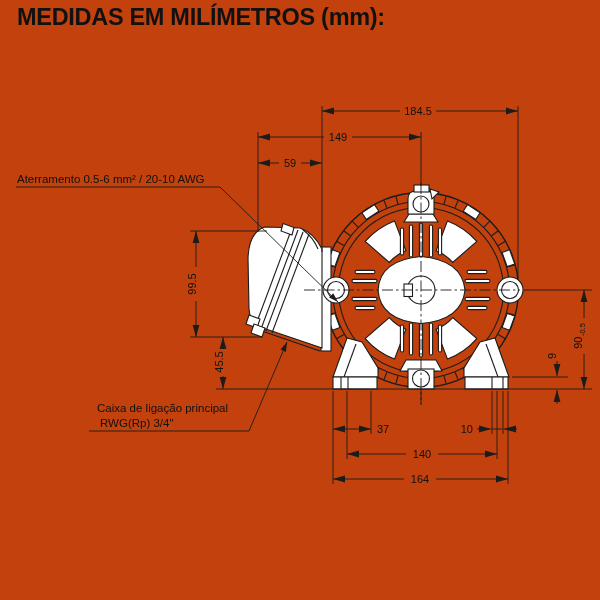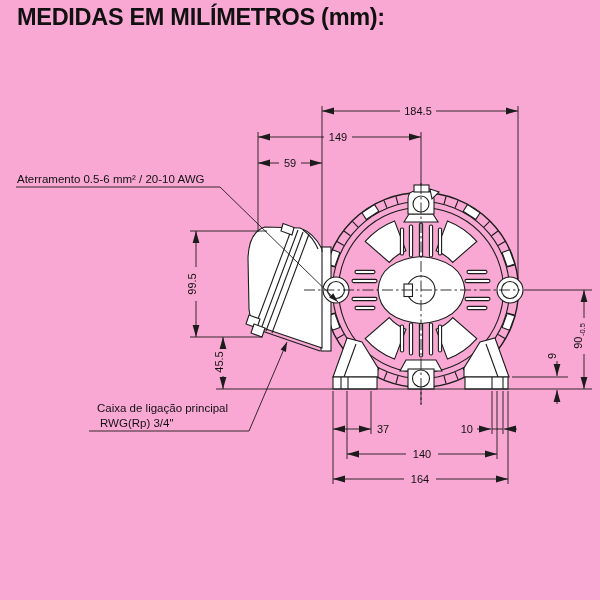--- a/index.html
+++ b/index.html
@@ -1,16 +1,16 @@
 <!DOCTYPE html>
 <html><head>
 <meta charset="utf-8">
 <style>
   html,body{margin:0;padding:0;background:#fff;}
-  .canvas{position:relative;width:600px;height:600px;background:#f9a8d4;overflow:hidden;
+  .canvas{position:relative;width:600px;height:600px;background:#c2410c;overflow:hidden;
           font-family:"Liberation Sans",sans-serif;}
   .title{position:absolute;left:17px;top:4px;font-size:23.5px;font-weight:bold;
          letter-spacing:-0.3px;color:#111;white-space:nowrap;}
   svg{position:absolute;left:0;top:0;}
   .ln{stroke:#1c1c1c;stroke-width:1.1;fill:none;}
   .th{stroke:#1c1c1c;stroke-width:1.4;fill:none;}
   .wf{fill:#ffffff;stroke:#1c1c1c;stroke-width:1.1;}
   .dim{stroke:#1c1c1c;stroke-width:0.9;fill:none;}
   .ext{stroke:#1c1c1c;stroke-width:0.9;fill:none;}
   .cl{stroke:#1c1c1c;stroke-width:0.9;fill:none;stroke-dasharray:11 3 2.5 3;}

